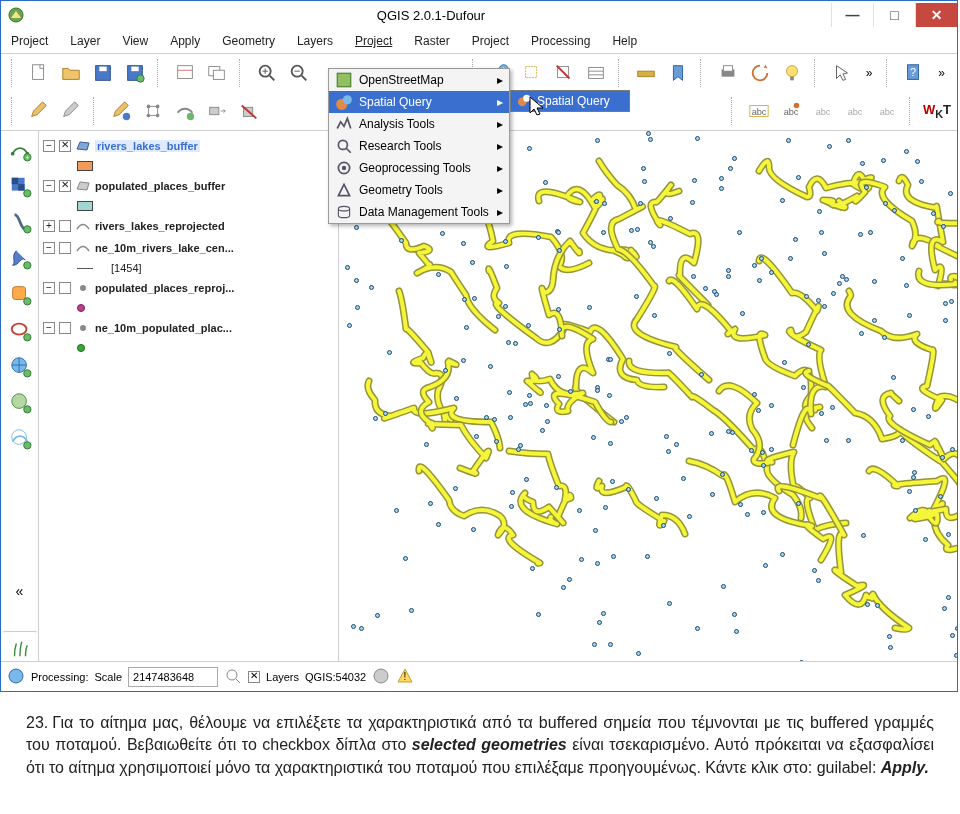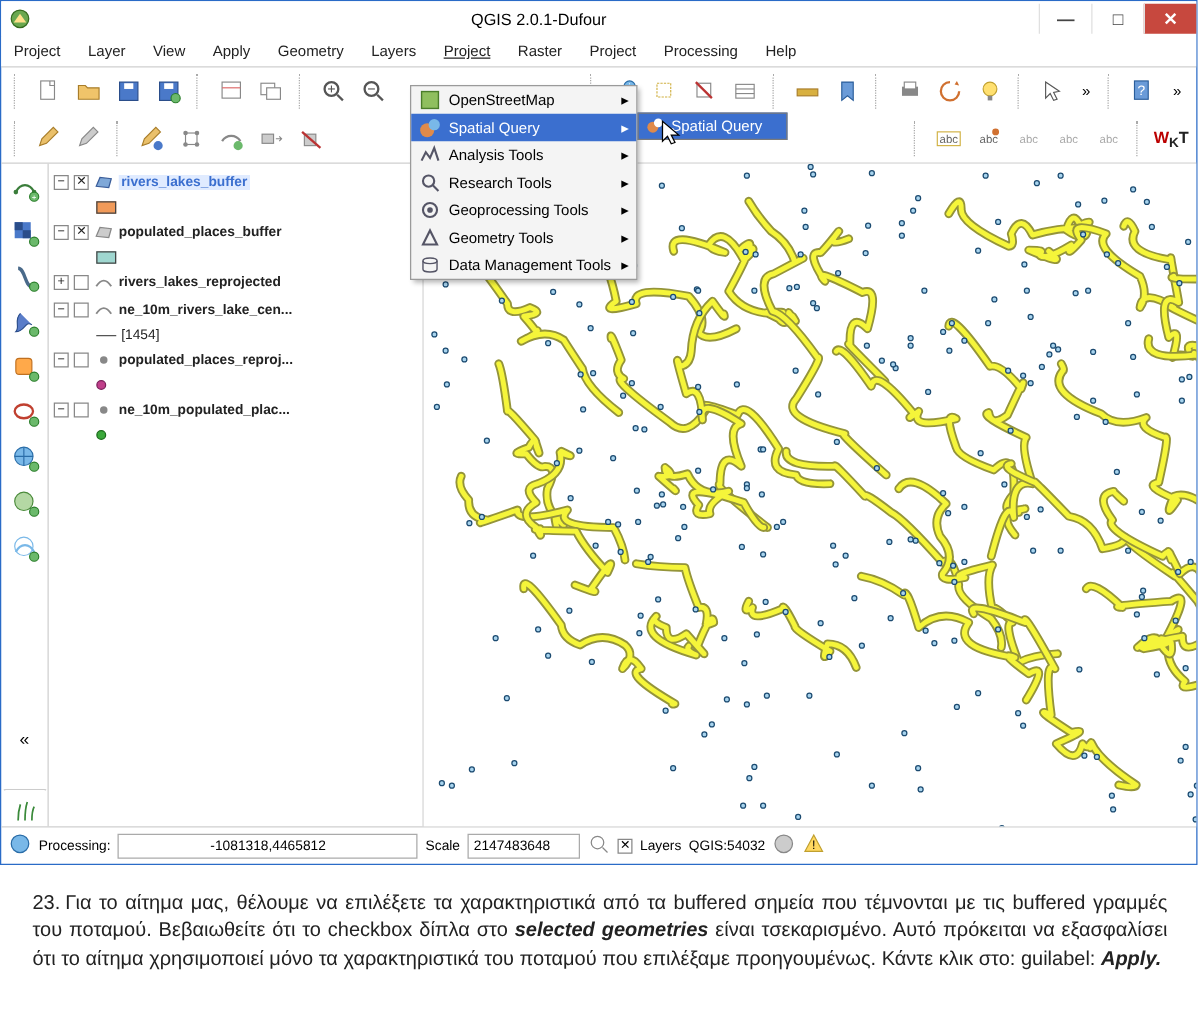--- a/index.html
+++ b/index.html
@@ -27,21 +27,21 @@
 .panel-layers-wrap { width: 300px; border-right: 1px solid #d0d0d0; }
 .panel-title { background: linear-gradient(#f4f4f4,#e8e8e8); height: 20px; font-size: 11px; padding: 2px 8px; border-bottom: 1px solid #d0d0d0; text-align: center; color: #333; }
 .layers-tree { padding: 4px; font-size: 11px; color: #222; }
 .layer-row { display: flex; align-items: center; height: 22px; gap: 4px; }
 .tree-toggle { width: 12px; height: 12px; border: 1px solid #888; display: inline-flex; align-items: center; justify-content: center; font-size: 10px; line-height: 1; }
 .cb { width: 12px; height: 12px; border: 1px solid #888; display: inline-block; position: relative; }
 .cb.on::after { content: "✕"; position: absolute; font-size: 10px; top: -2px; left: 1px; }
 .swatch { width: 16px; height: 10px; border: 1px solid #444; }
 .layer-name { font-weight: bold; }
 .layer-name.sel { color: #3b6fcf; background: #e0ebff; padding: 0 2px; }
-.child-row { margin-left: 34px; display: flex; align-items: center; height: 18px; gap: 4px; text-align: right; }
+.child-row { margin-left: 34px; display: flex; align-items: center; height: 18px; gap: 18px; text-align: right; }
 
 .map-canvas { flex: 1; position: relative; background: #fff; overflow: hidden; }
 .pt { position: absolute; width: 5px; height: 5px; border: 1px solid #1b4a70; background: #a8d4ee; border-radius: 50%; }
 
 .status-bar { height: 30px; border-top: 1px solid #d0d0d0; display: flex; align-items: center; padding: 0 6px; gap: 6px; font-size: 11px; }
 .status-bar input { height: 20px; border: 1px solid #aaa; padding: 0 4px; font-size: 11px; }
 
 .dropdown-menu { position: absolute; top: 68px; left: 328px; width: 182px; background: #f4f4f4; border: 1px solid #9a9a9a; box-shadow: 2px 2px 4px rgba(0,0,0,.3); z-index: 100; font-size: 12px; }
 .dropdown-menu .mi { height: 22px; display: flex; align-items: center; padding: 0 6px; gap: 6px; }
 .dropdown-menu .mi .mi-icon { width: 18px; height: 18px; display:flex; align-items:center; justify-content:center; }
@@ -839,21 +839,20 @@
         </div>
     </div>
 
   </div>
 
   <div class="status-bar">
     <span><svg width="18" height="18" viewBox="0 0 18 18">
           <circle cx="9" cy="9" r="7" fill="#79b8e8" stroke="#2a6da8"></circle>
         </svg></span>
     <span>Processing:</span>
-    <input style="width: 240px; text-align: center;" value="-1081318,4465812">
     <span>Scale</span>
     <input style="width: 90px;" value="2147483648">
     <span><svg width="18" height="18" viewBox="0 0 18 18">
           <circle cx="8" cy="8" r="5" fill="none" stroke="#888"></circle>
           <line x1="12" y1="12" x2="16" y2="16" stroke="#888"></line>
         </svg></span>
     <span class="cb on"></span>
     <span>Layers</span>
     <span>QGIS:54032</span>
     <span><svg width="18" height="18" viewBox="0 0 18 18">

